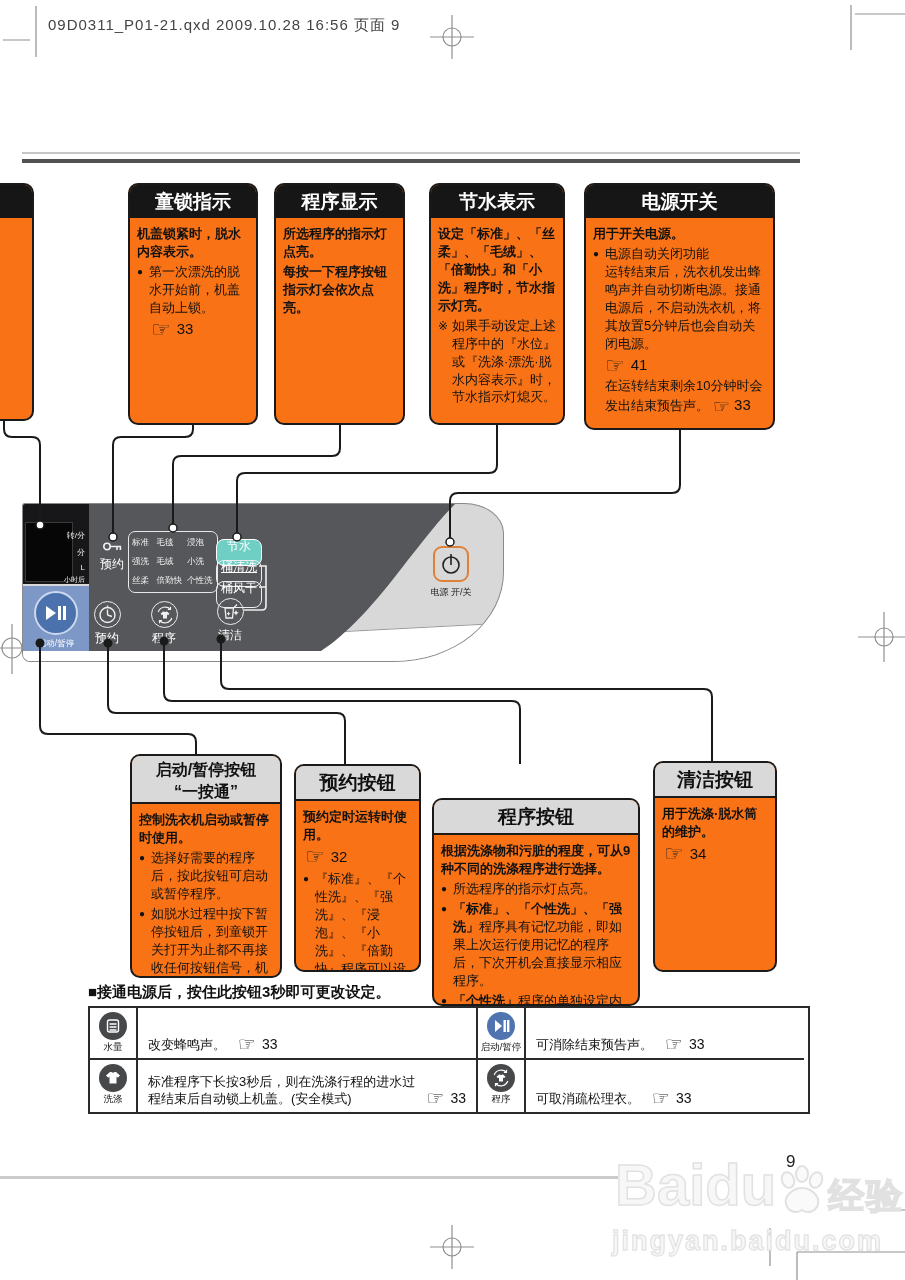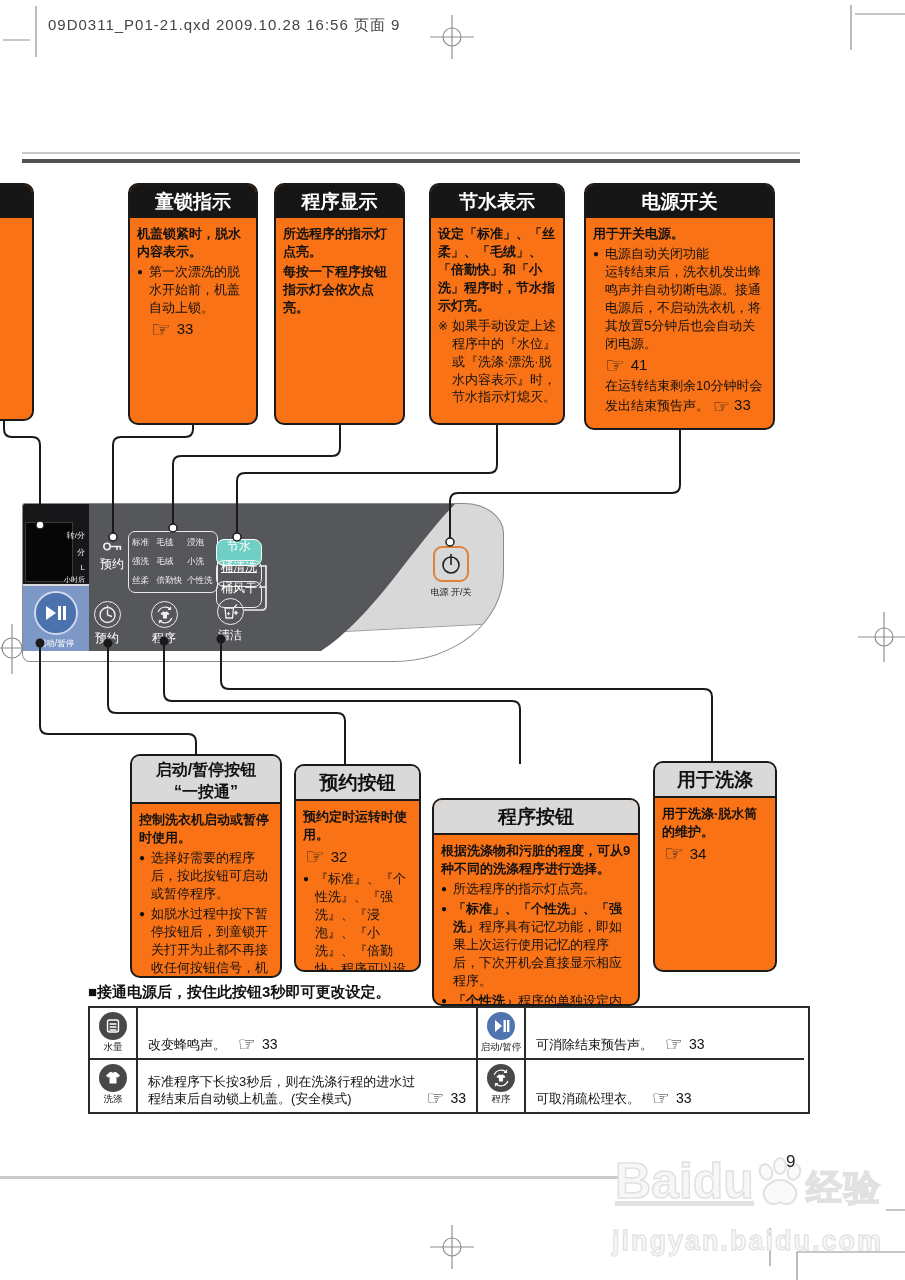--- a/index.html
+++ b/index.html
@@ -69,21 +69,21 @@
   .cell-ref{display:inline-flex;align-items:center;margin-left:12px;white-space:nowrap;}
   .cell-ref.push{margin-left:auto;}
   .cell-ref .hand{font-size:20px;}
   .cell-ref .ref-num{font-size:14px;}
   
   .footer-line{position:absolute;left:0;top:1176px;width:618px;height:3px;background:#cbcbcb;}
   .page-number{position:absolute;left:786px;top:1152px;font-size:17px;color:#222;}
   .watermark{position:absolute;left:615px;top:1156px;width:290px;color:#f7f7f7;
              -webkit-text-stroke:1.5px #e1e1e1;font-weight:bold;}
   .wm-row{display:flex;align-items:flex-end;gap:2px;}
-  .wm-latin{font-size:50px;line-height:1;text-decoration:underline;}
+  .wm-latin{font-size:58px;line-height:1;}
   .wm-cn{font-size:36px;line-height:1;letter-spacing:2px;}
   .wm-url{position:absolute;left:612px;top:1226px;font-size:27px;font-weight:bold;letter-spacing:2px;
           color:#f7f7f7;-webkit-text-stroke:1.3px #e3e3e3;}
   svg{display:block;}
   .overlay-svg{position:absolute;left:0;top:0;pointer-events:none;}
 </style>
 </head>
 <body>
 
 <div class="page">
@@ -333,21 +333,21 @@
         <div class="bullet-text"><span class="bold">「标准」、「个性洗」、「强洗」</span><span class="soft">程序具有记忆功能，即如果上次运行使用记忆的程序后，下次开机会直接显示相应程序。</span></div>
       </div>
       <div class="bullet-row">
         <span class="bullet-mark">●</span>
         <div class="bullet-text"><span class="bold">「个性洗」</span><span class="soft">程序的单独设定内容也可被记忆。</span></div>
       </div>
     </div>
   </div>
 
   <div class="callout" style="left:653px;top:761px;width:124px;height:211px;">
-    <div class="callout-head gray">用于洗涤</div>
+    <div class="callout-head gray">清洁按钮</div>
     <div class="callout-body">
       <p class="intro">用于洗涤·脱水筒的维护。</p>
       <div class="ref-row" style="margin-left:2px;">
         <span class="hand">☞</span>
         <span class="ref-num">34</span>
       </div>
     </div>
   </div>
 
   <div class="settings-heading">■接通电源后，按住此按钮3秒即可更改设定。</div>

